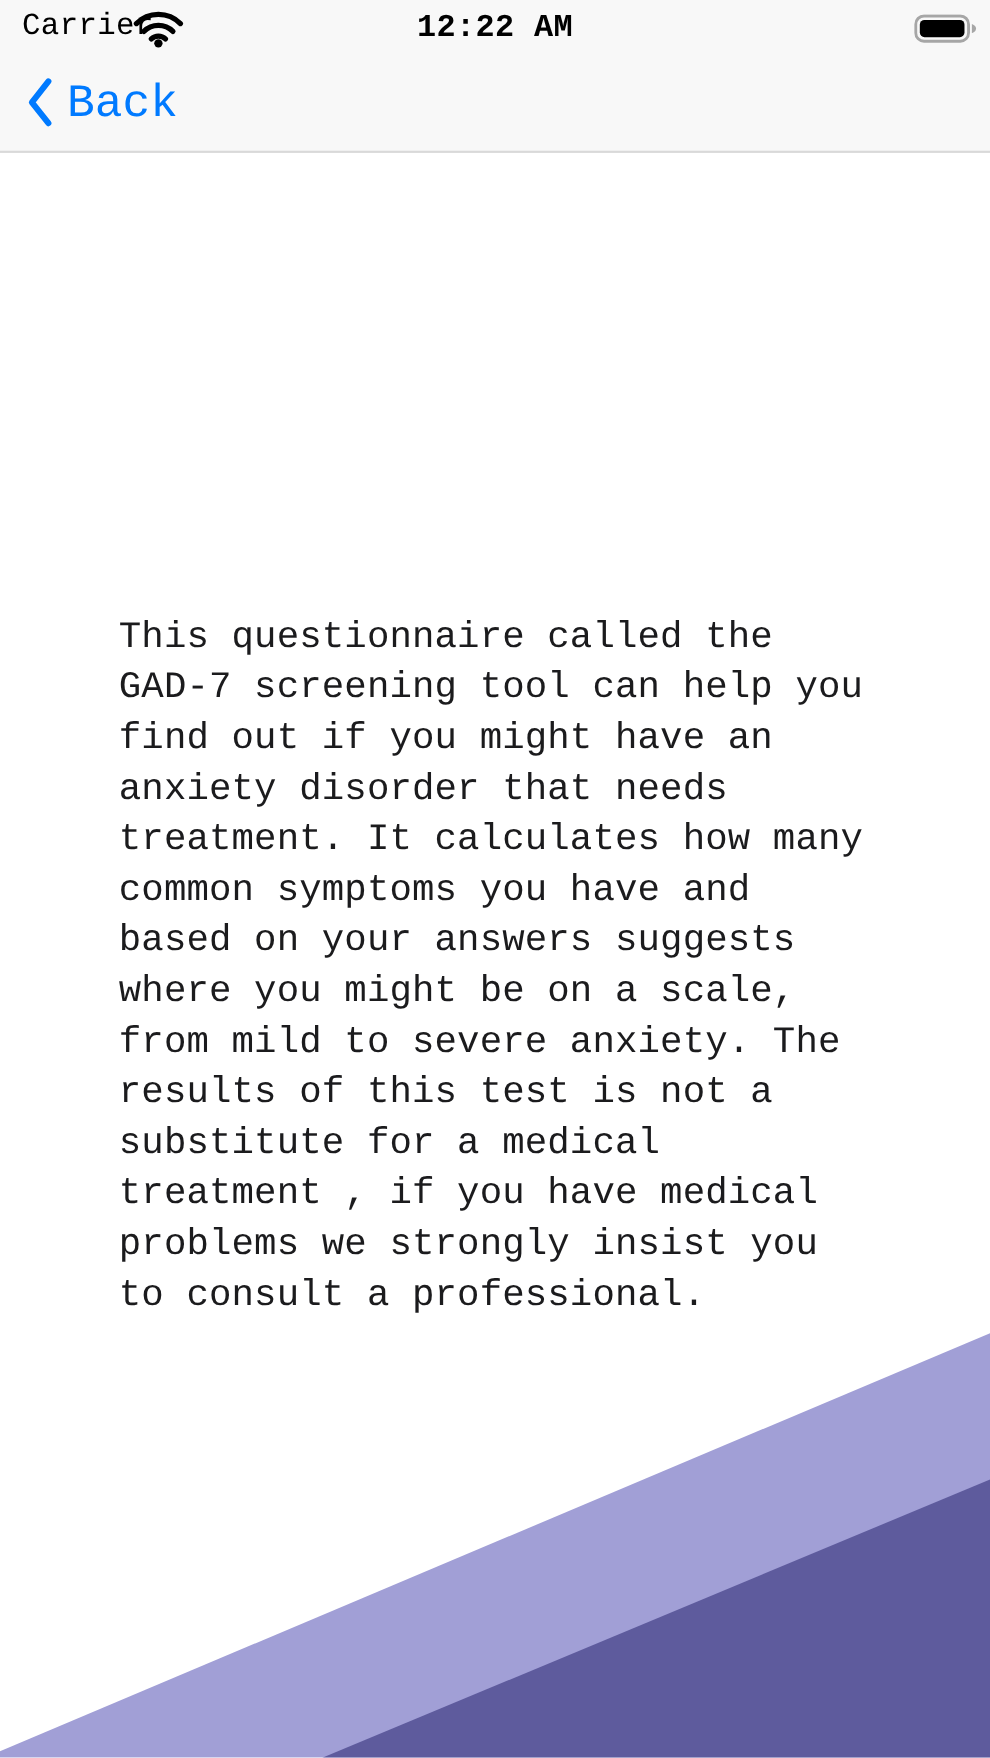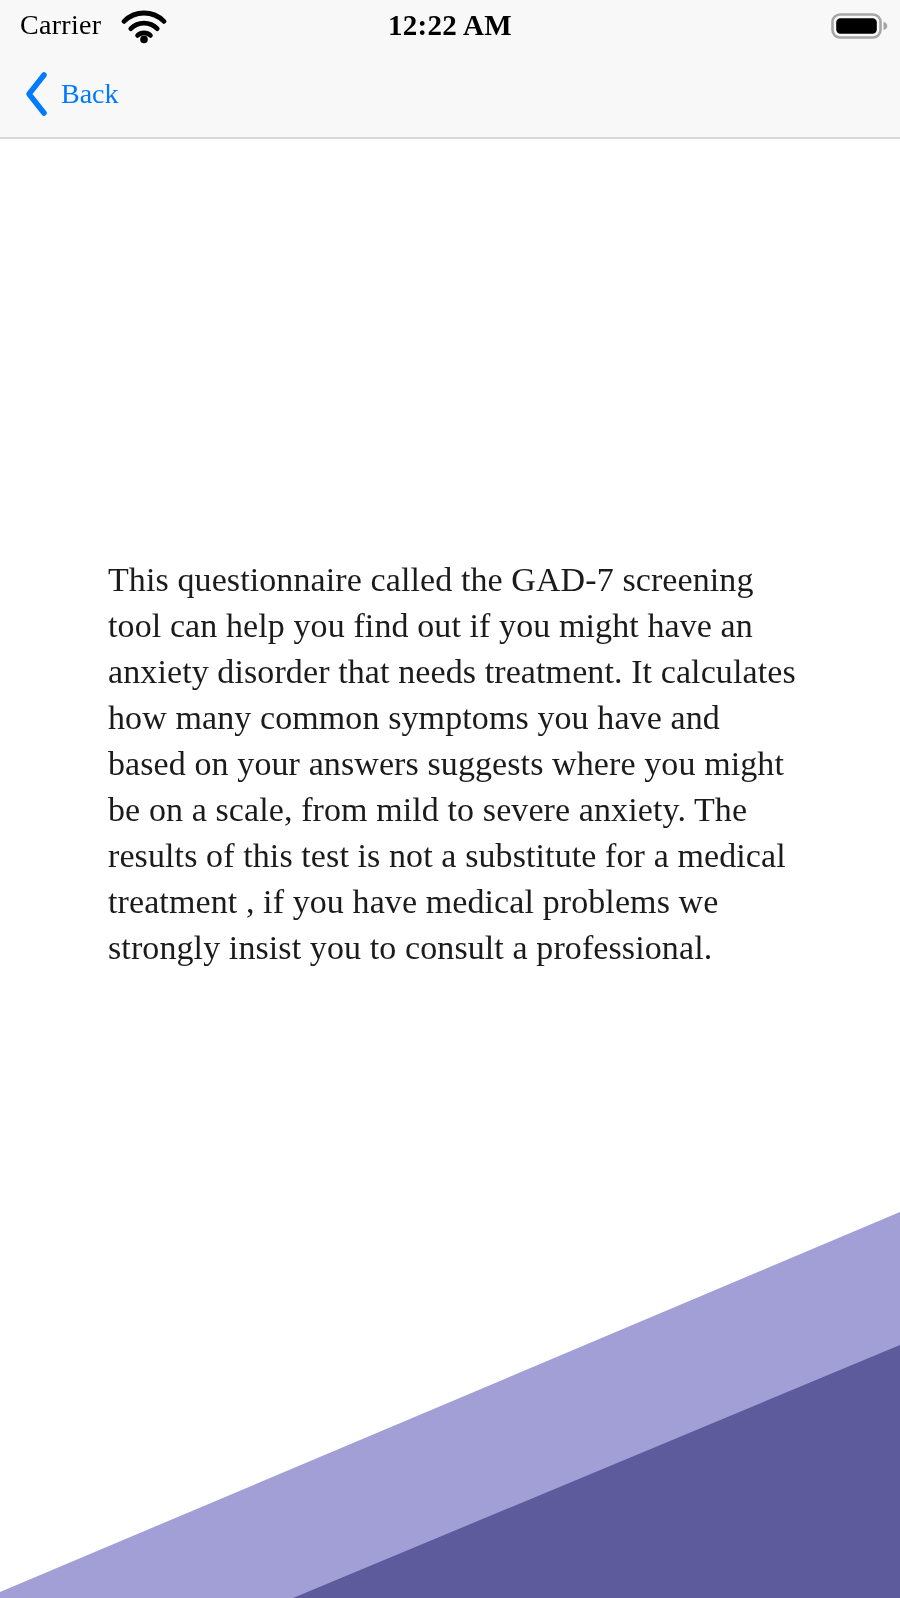--- a/index.html
+++ b/index.html
@@ -2,21 +2,21 @@
 <html style="--accent-blue: #007aff; --header-bg: #f8f8f8; --hairline: #d9d9d9; --status-text: #000000; --text-primary: #1b1b1d; --page-bg: #ffffff; --battery-outline: #a6a6a6; --battery-fill: #000000; --decor-light: #a19fd6; --decor-dark: #5e5b9d;"><head>
 <meta charset="utf-8">
 <style>
   html, body { margin: 0; padding: 0; background: #ffffff; }
   .screen {
     position: relative;
     width: 900px;
     height: 1598px;
     overflow: hidden;
     background: var(--page-bg, #ffffff);
-    font-family: Liberation Serif, serif;
+    font-family: Liberation Mono, monospace;
     margin: 0 auto;
   }
 
   
   .header {
     position: absolute;
     top: 0; left: 0; right: 0;
     height: 137px;
     box-sizing: content-box;
     background: var(--header-bg, #f8f8f8);
@@ -38,25 +38,25 @@
     color: var(--status-text, #000);
     letter-spacing: 0.3px;
   }
   .battery { position: absolute; right: 11px; top: 13px; }
 
   .nav-bar {
     position: absolute; top: 50px; left: 0; right: 0; height: 87px;
     display: flex; align-items: center;
   }
   .back-btn {
-    display: flex; align-items: center; gap: 11px;
+    display: flex; align-items: flex-start; gap: 11px;
     margin-left: 22px; padding: 0;
     background: none; border: none; cursor: pointer;
     font-family: inherit;
-    font-size: 28px; font-weight: 400;
+    font-size: 42px; font-weight: 400;
     color: var(--accent-blue, #007aff);
   }
   .chevron { display: block; }
 
   
   .description {
     position: absolute;
     left: 108px; top: 557px;
     width: 692px;
     margin: 0;

